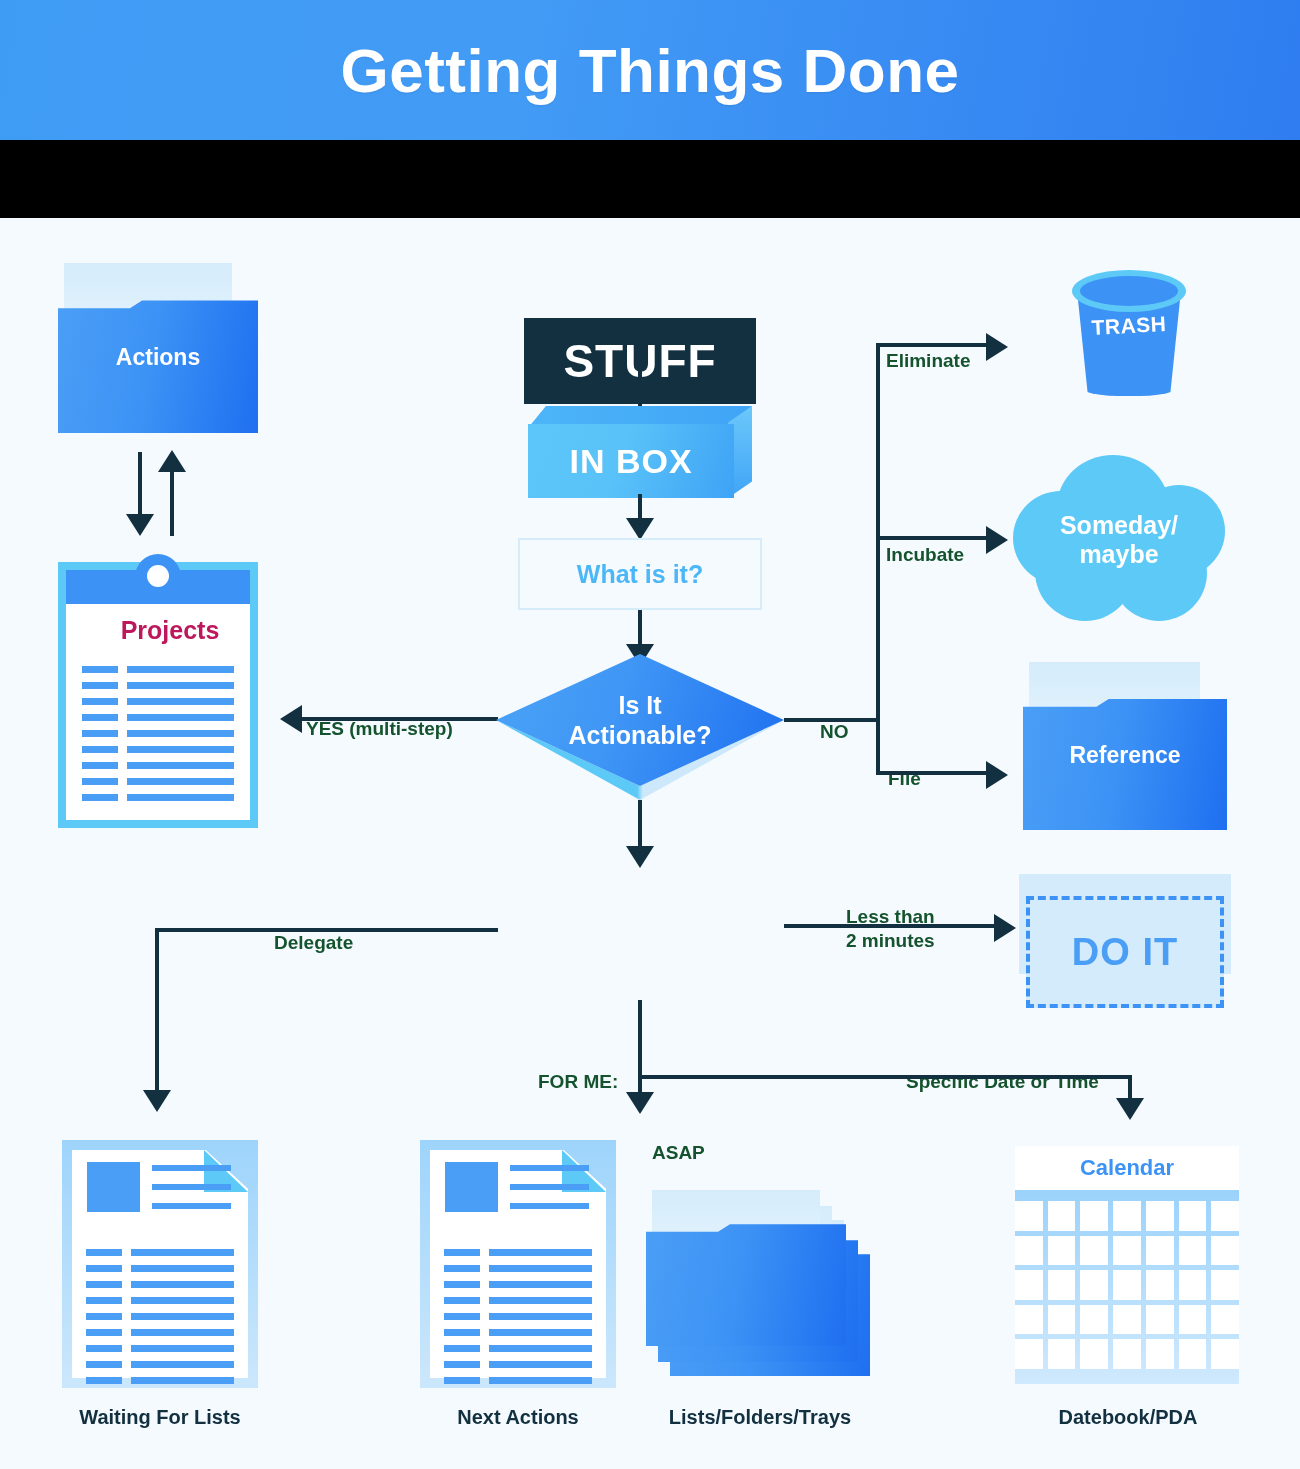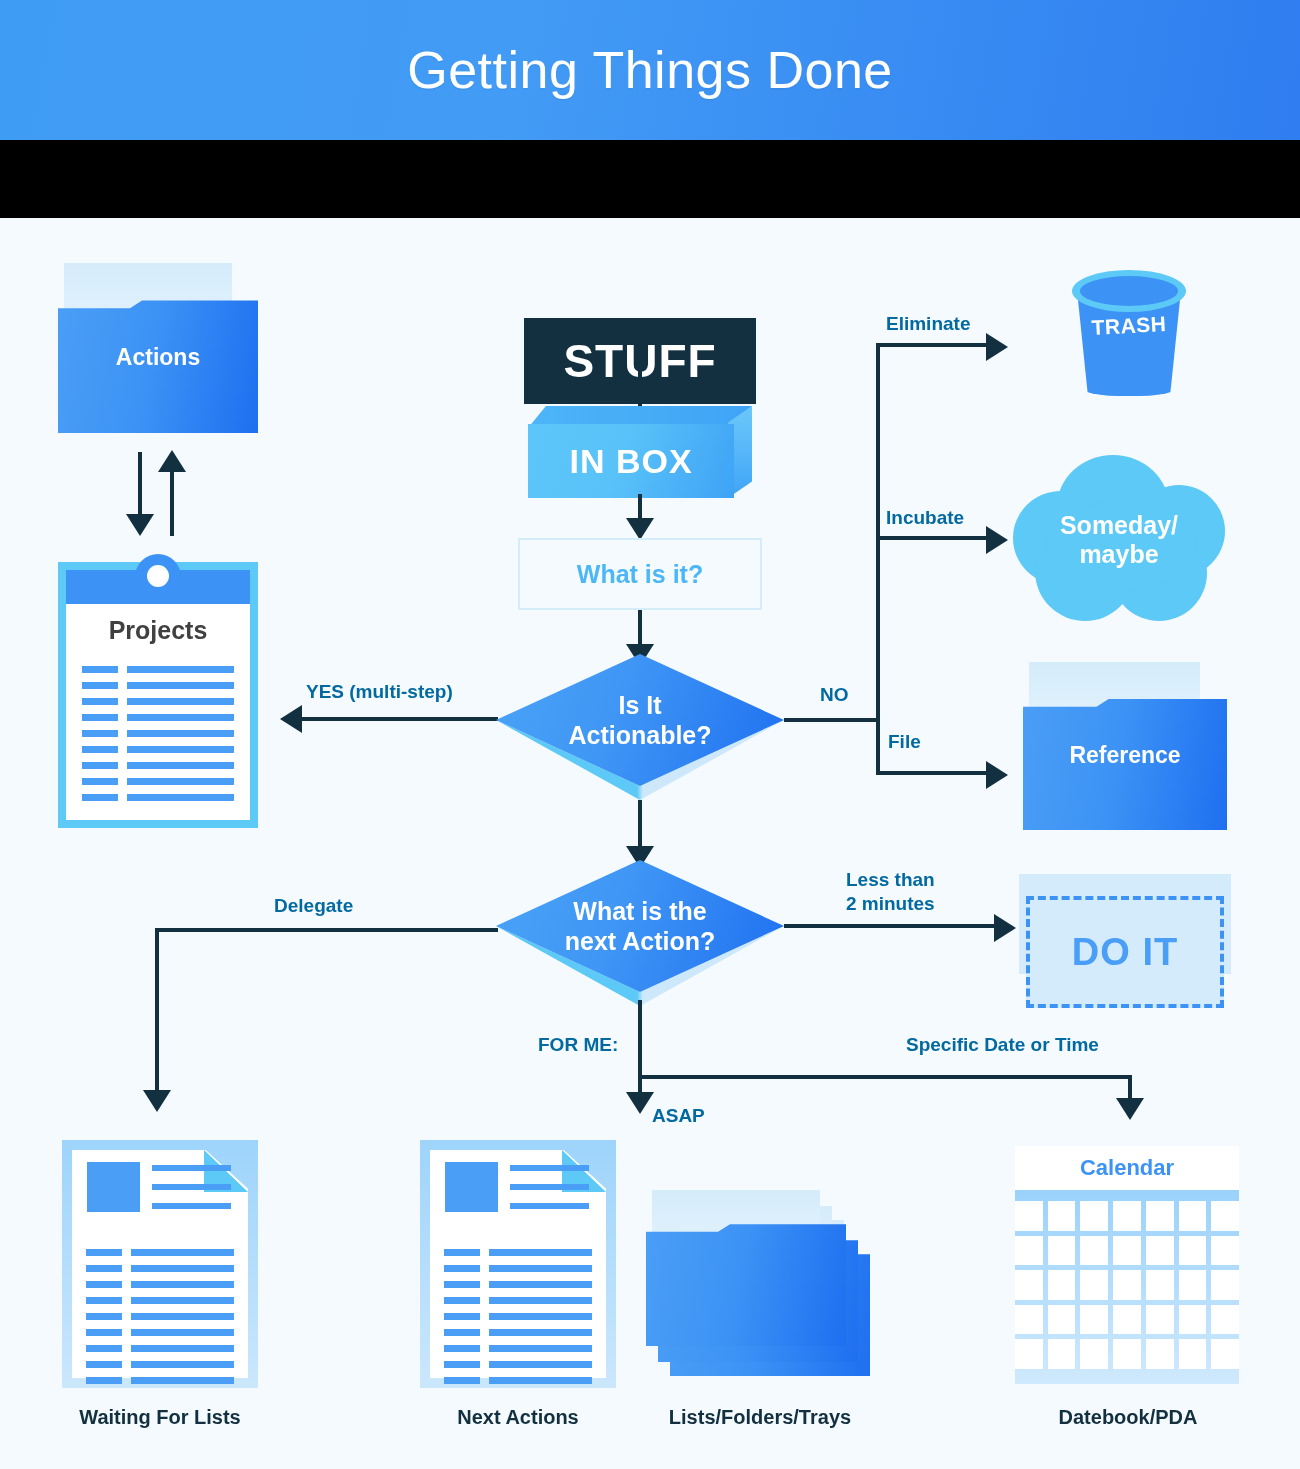--- a/index.html
+++ b/index.html
@@ -14,21 +14,21 @@
 
   
   .header-band {
     position: absolute; left: 0; top: 0; width: 1300px; height: 140px;
     background: linear-gradient(100deg, #3f9cf5 0%, #429bf5 40%, #2f7df0 100%);
   }
   .header-title {
     position: absolute; left: 0; top: 0; width: 1300px; height: 140px;
     display: flex; align-items: center; justify-content: center;
     color: #ffffff;
-    font-size: 52px; font-weight: 400; letter-spacing: 0.5px;
+    font-size: 62px; font-weight: 700; letter-spacing: 0.5px;
     text-shadow: 0 2px 0 rgba(0,0,0,0.04);
   }
   .black-band {
     position: absolute; left: 0; top: 140px; width: 1300px; height: 78px;
     background: #000000;
   }
 
   
   .folder { position: absolute; }
   .folder .sheet {
@@ -59,22 +59,22 @@
   }
   .clipboard .clip-knob {
     position: absolute; left: 50%; top: -16px; transform: translateX(-50%);
     width: 46px; height: 46px; border-radius: 50%; background: #3d93f5;
   }
   .clipboard .clip-hole {
     position: absolute; left: 50%; top: -5px; transform: translateX(-50%);
     width: 22px; height: 22px; border-radius: 50%; background: #ffffff;
   }
   .clipboard .cb-title {
-    position: absolute; left: 0; top: 46px; width: 100%;
-    text-align: center; color: #404040; font-size: 25px; font-weight: 700;
+    position: absolute; left: 12px; top: 46px; width: 100%;
+    text-align: center; color: #be185d; font-size: 25px; font-weight: 700;
   }
   .lines { position: absolute; left: 0; width: 100%; }
   .line-row { display: flex; gap: 9px; margin-bottom: 9px; }
   .line-row .s { height: 7px; background: #4a9ef6; width: 36px; flex: none; }
   .line-row .l { height: 7px; background: #4a9ef6; flex: 1; }
 
   
   .doc { position: absolute; background: linear-gradient(180deg,#9ed4fb 0%, #cbe7fc 100%); padding: 10px; }
   .doc .page {
     position: relative; width: 100%; height: 100%; background: #ffffff;
@@ -200,22 +200,22 @@
 
   
   .conn-line { position: absolute; background: #12303f; }
   .arrow-head { position: absolute; width: 0; height: 0; }
   .ah-down { border-left: 14px solid transparent; border-right: 14px solid transparent; border-top: 22px solid #12303f; }
   .ah-up { border-left: 14px solid transparent; border-right: 14px solid transparent; border-bottom: 22px solid #12303f; }
   .ah-left { border-top: 14px solid transparent; border-bottom: 14px solid transparent; border-right: 22px solid #12303f; }
   .ah-right { border-top: 14px solid transparent; border-bottom: 14px solid transparent; border-left: 22px solid #12303f; }
 
   .conn-label {
-    position: absolute; color: #0369a1; font-weight: 700; font-size: 19px;
-    white-space: pre-line; line-height: 1.25;
+    position: absolute; color: #14532d; font-weight: 700; font-size: 19px;
+    white-space: pre-line; line-height: 1.25; margin-top: 37px;
   }
   .bottom-label {
     position: absolute; color: #12303f; font-weight: 700; font-size: 20px;
     text-align: center;
   }
 </style>
 </head>
 <body>
 
 <div class="stage">
@@ -358,28 +358,20 @@
     <div class="sheet"></div>
     <div class="body"></div>
     <div class="label" style="padding-top:18px;">Reference</div>
   </div>
 
   <div class="doit-shadow" style="left:1019px; top:874px; width:212px; height:100px;"></div>
   <div class="doit" style="left:1026px; top:896px; width:198px; height:112px;">
     <span>DO IT</span>
   </div>
 
-  <div class="diamond" style="left:496px; top:860px; width:288px; height:132px;">
-    <div class="d-edge"></div>
-    <div class="d-face"></div>
-    <div class="d-label">
-      <span style="white-space:pre-line;">What is the
-next Action?</span>
-    </div>
-  </div>
 
   <div class="conn-label" style="left:846px; top:868px;">Less than
 2 minutes</div>
   <div class="conn-line" style="left:784px; top:924px; width:212px; height:4px;"></div>
   <div class="arrow-head ah-right" style="left:994px; top:914px;"></div>
 
   <div class="conn-label" style="left:274px; top:894px;">Delegate</div>
   <div class="conn-line" style="left:155px; top:928px; width:343px; height:4px;"></div>
   <div class="conn-line" style="left:155px; top:928px; width:4px; height:168px;"></div>
   <div class="arrow-head ah-down" style="left:143px; top:1090px;"></div>

